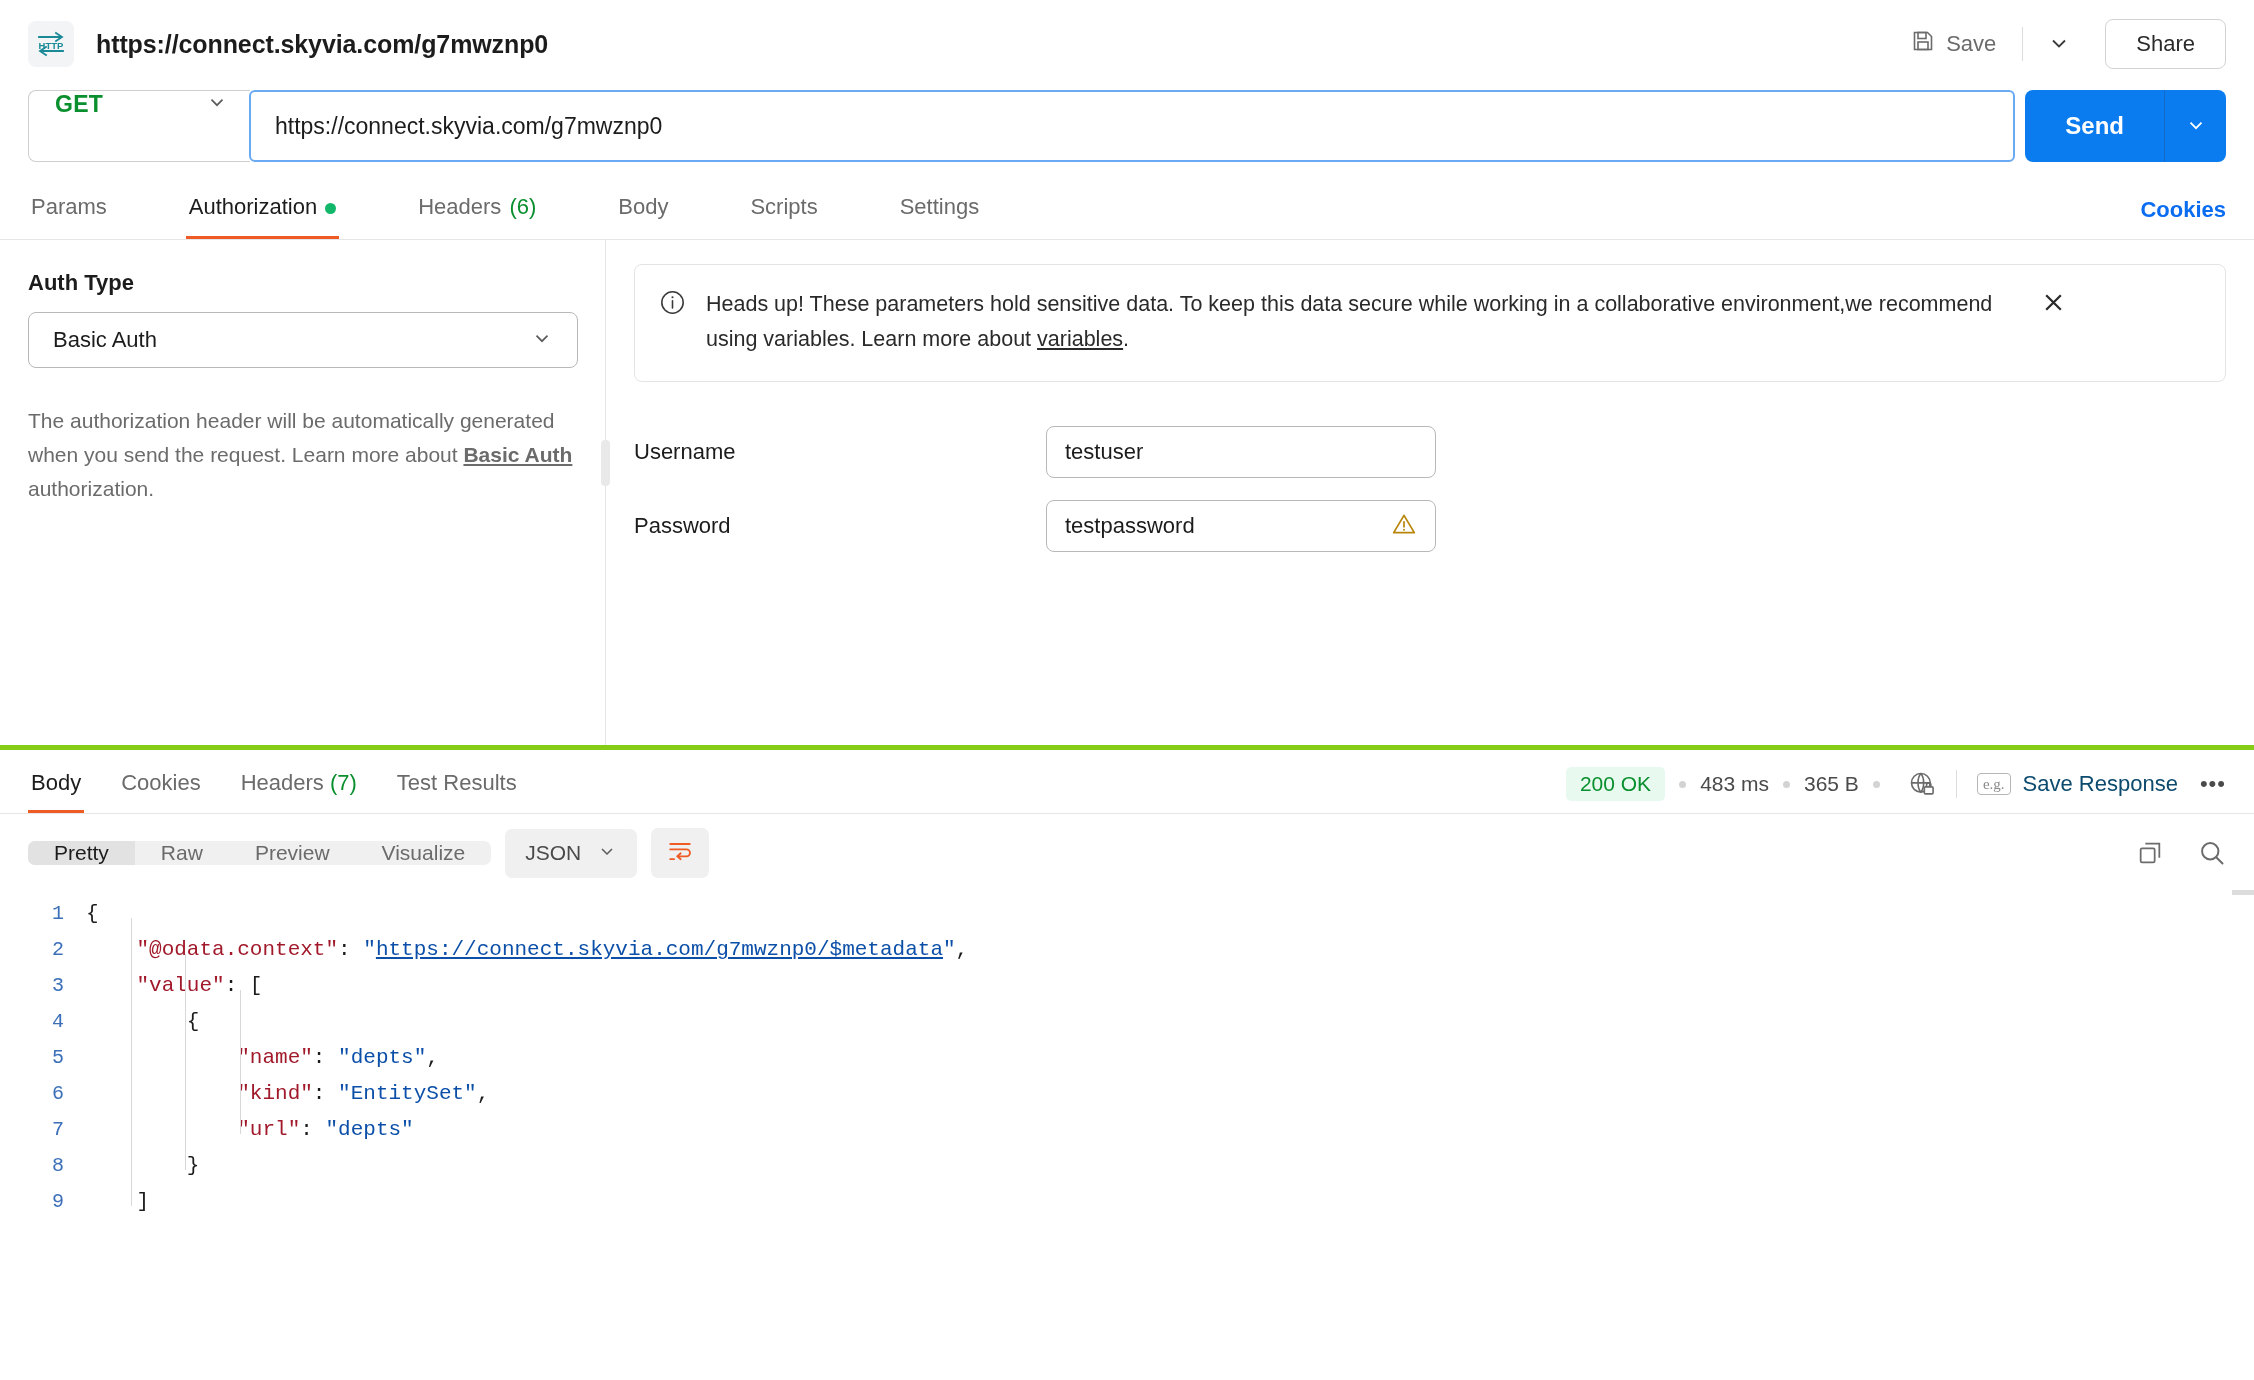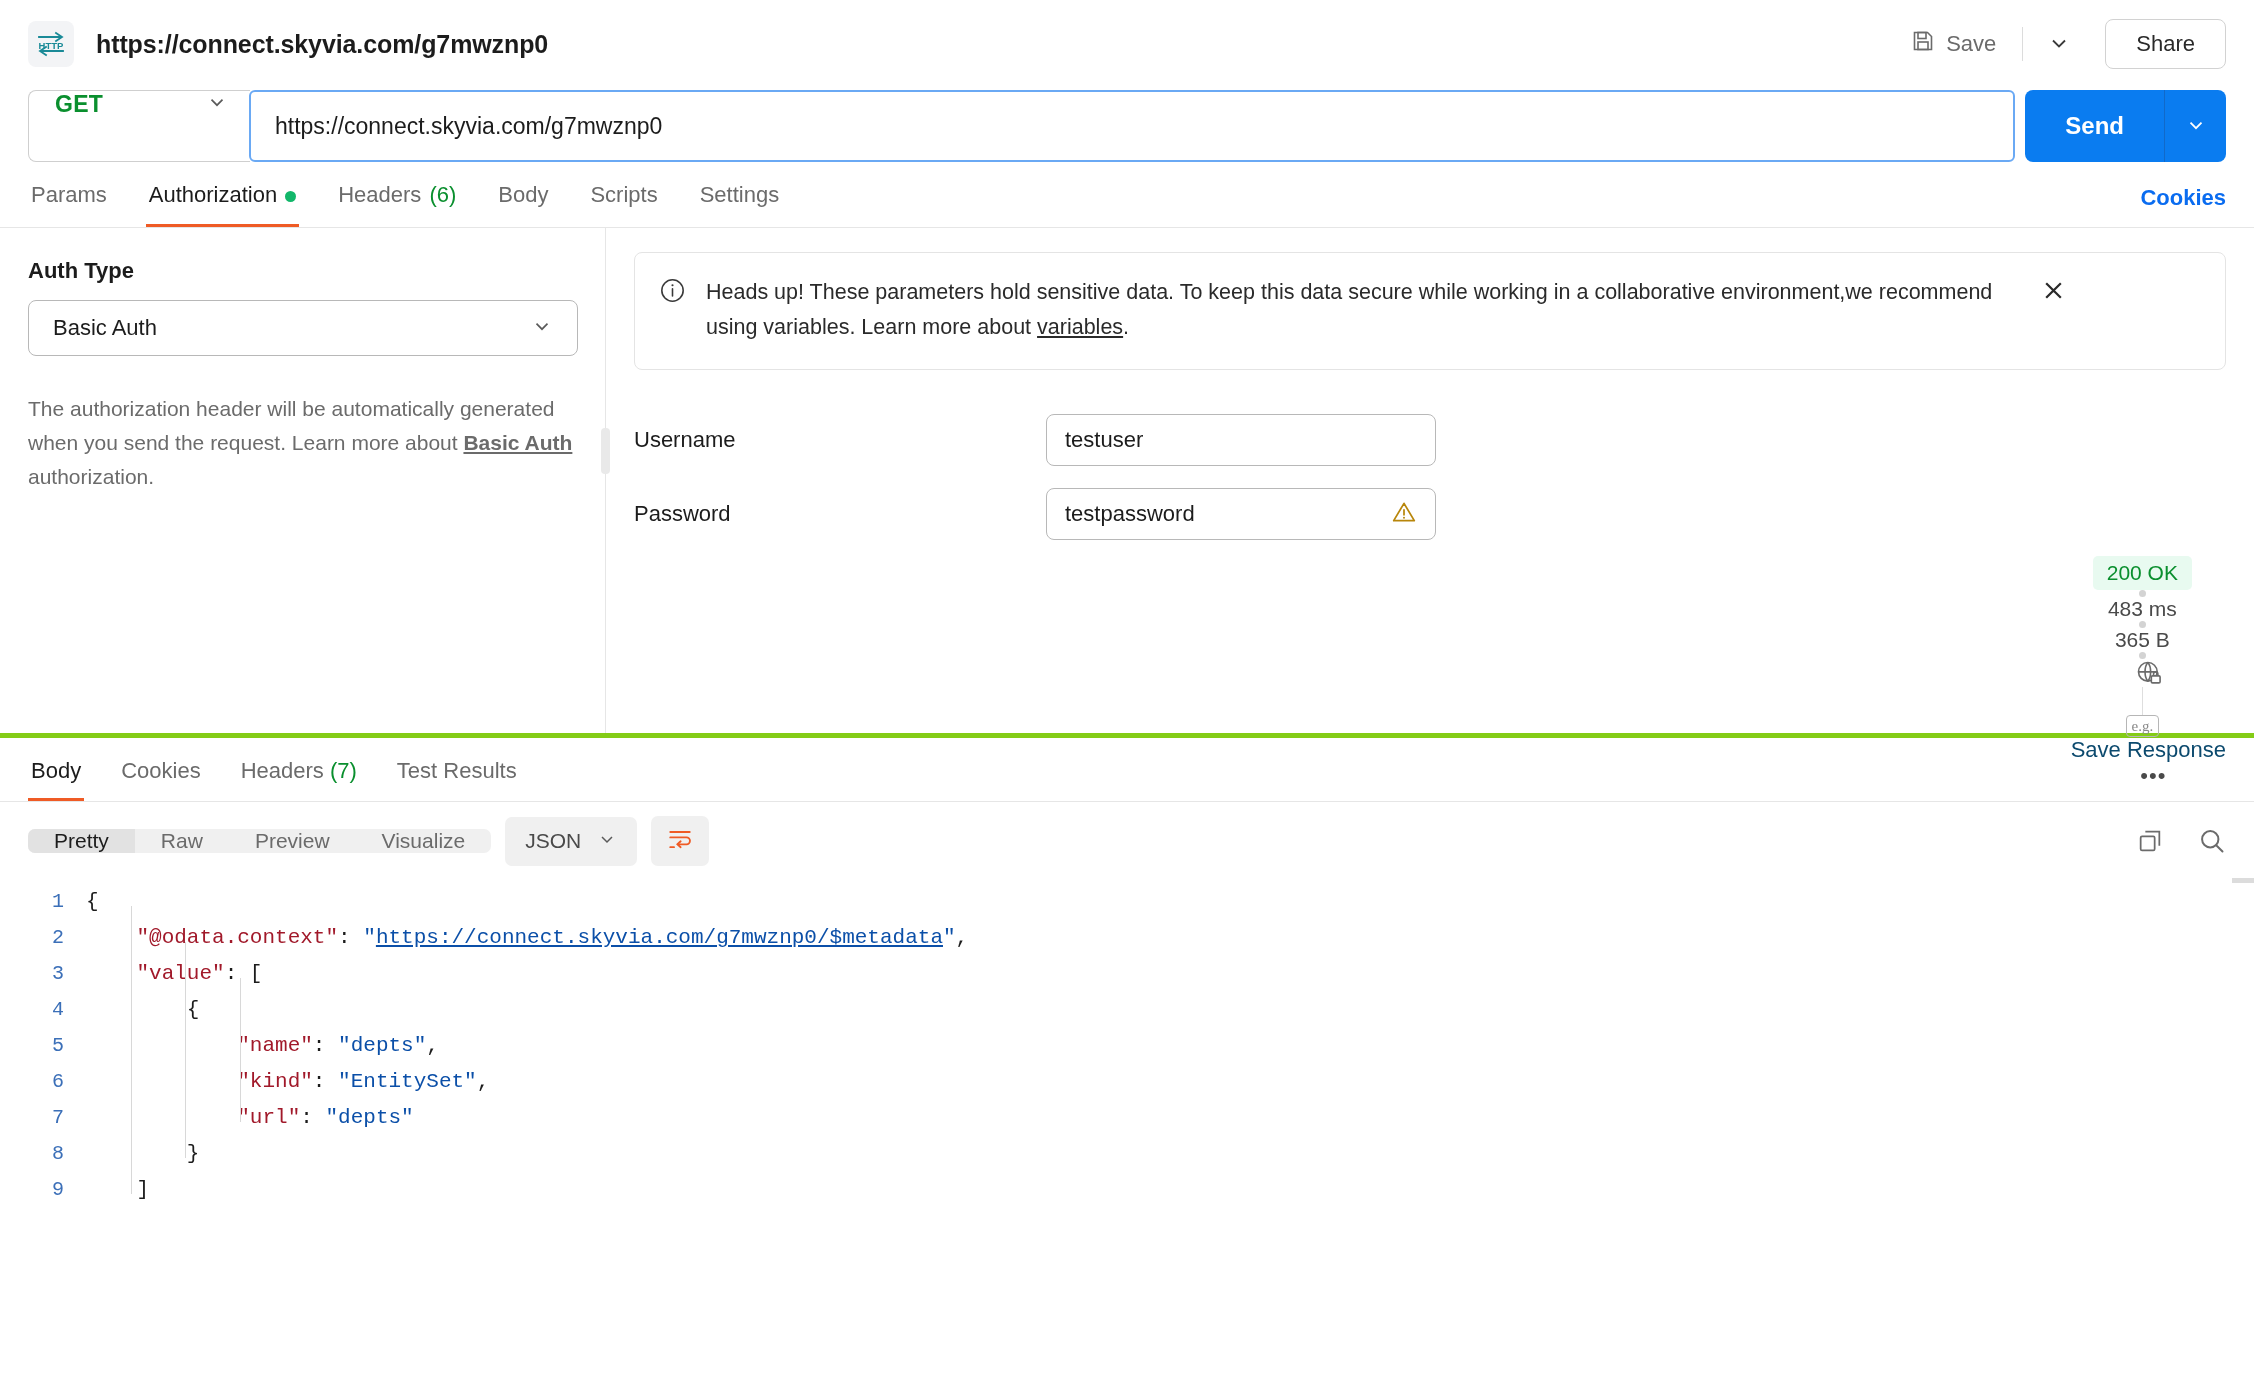--- a/index.html
+++ b/index.html
@@ -126,23 +126,24 @@
     border-left: 1px solid #1169c9;
     width: 62px;
     display: flex; align-items: center; justify-content: center;
     cursor: pointer;
   }
 
   
   .reqtabs {
     display: flex; align-items: flex-end;
     padding: 0 28px;
-    height: 66px;
+    height: 78px;
     border-bottom: 1px solid #e6e6e6;
     position: relative;
+    gap: 40px;
   }
   .rtab {
     font-size: 22px;
     color: #6b6b6b;
     padding: 0 3px 16px 3px;
     margin-right: 36px;
     cursor: pointer;
     display: flex; align-items: baseline; gap: 8px;
     border-bottom: 3px solid transparent;
     white-space: nowrap;
@@ -248,21 +249,21 @@
   }
   .rstab {
     font-size: 22px; color: #6b6b6b;
     padding: 0 3px 14px 3px; margin-right: 34px;
     cursor: pointer; border-bottom: 3px solid transparent;
     white-space: nowrap;
   }
   .rstab.active { color: #1c1c1c; border-bottom-color: #ef5b25; }
   .status-area {
     margin-left: auto; display: flex; align-items: center;
-    padding-bottom: 12px; gap: 0; flex-direction: column;
+    padding-bottom: 12px; gap: 0;
   }
   .status-pill {
     background: #e8faf0; color: #0a8f2e; font-size: 21px;
     padding: 5px 14px; border-radius: 5px; font-weight: normal;
   }
   .sep-dot { width: 7px; height: 7px; border-radius: 50%; background: #d3d3d3; margin: 0 14px; }
   .status-meta { font-size: 21px; color: #4a4a4a; }
   .globe-lock { margin-left: 14px; display:flex; align-items:center; cursor:pointer;}
   .vline { width: 1px; height: 28px; background: #dedede; margin: 0 20px; }
   .eg-icon {

